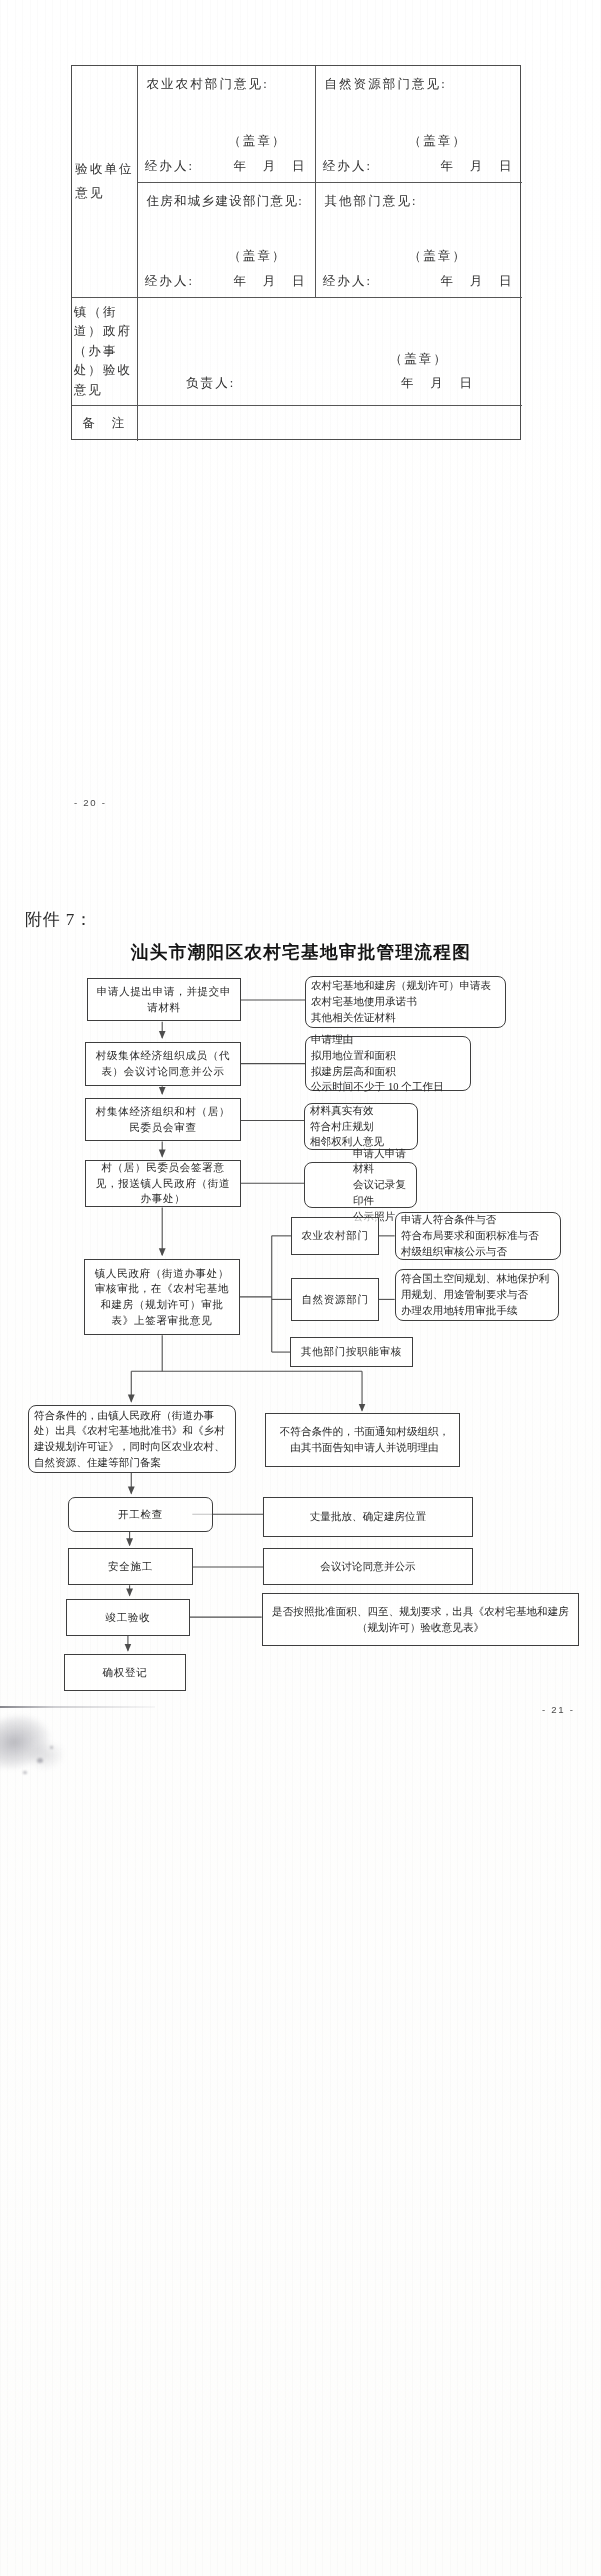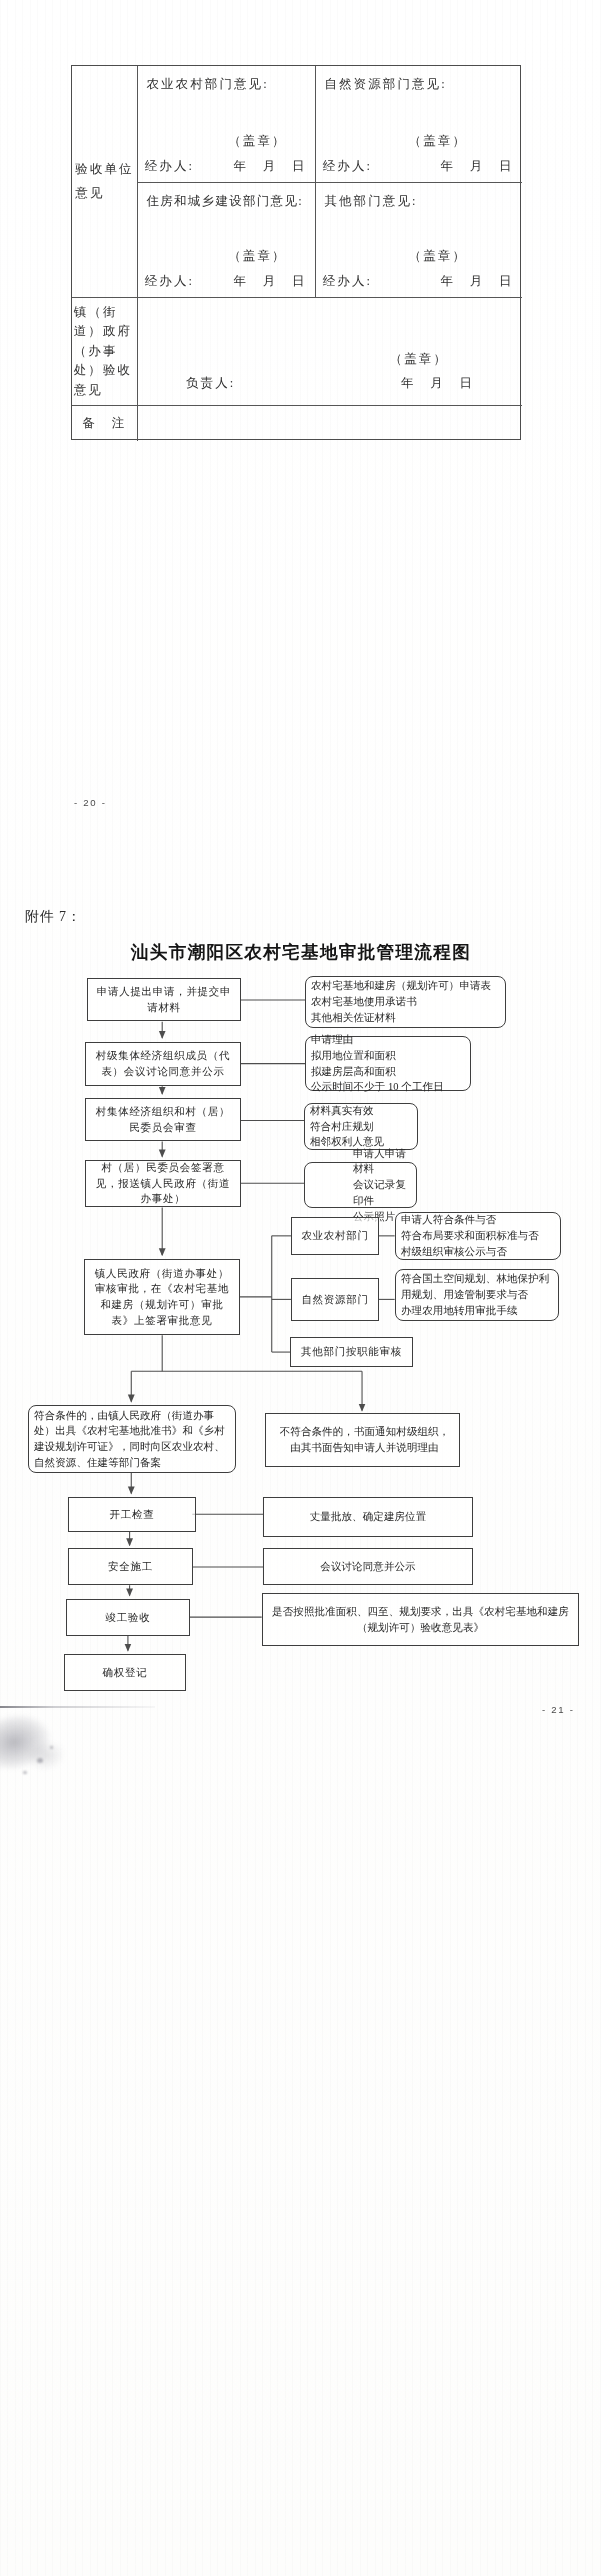--- a/index.html
+++ b/index.html
@@ -25,21 +25,21 @@
   .hcell{display:flex;align-items:center;justify-content:center;text-align:left;padding:3.3px;line-height:1.9;}
   .op-label{position:absolute;top:10px;left:8.4px;white-space:nowrap;}
   .op-seal{position:absolute;bottom:32px;}
   .op-foot{position:absolute;left:6.7px;right:8.4px;bottom:6.7px;display:flex;justify-content:space-between;white-space:nowrap;}
   .sealA{right:28.4px;} .sealB{right:55px;}
   .r3-leader{position:absolute;left:48px;bottom:13.4px;}
   .r3-seal{position:absolute;right:74px;bottom:37px;}
   .r3-date{position:absolute;right:48px;bottom:13.4px;}
   .pagenum{position:absolute;font-family:"Liberation Sans","DejaVu Sans",sans-serif;font-size:9.6px;color:#4a4a4a;letter-spacing:1.7px;}
   
-  .attach{position:absolute;left:25px;top:908px;font-size:14px;letter-spacing:0.8px;color:#2a2a2a;}
+  .attach{position:absolute;left:25px;top:908px;font-size:17px;letter-spacing:0.8px;color:#2a2a2a;}
   .ftitle{position:absolute;left:0;right:0;top:940px;text-align:center;font-size:17.6px;font-weight:700;letter-spacing:1.3px;color:#151515;}
   .fbox{
     position:absolute;border:1.3px solid #3e3e3e;background:rgba(255,255,255,0.65);
     box-sizing:border-box;display:flex;align-items:center;
     font-size:10.5px;line-height:1.5;letter-spacing:0.7px;color:#262626;
     white-space:pre-line;padding:2.5px 6.7px;
   }
   .ctr{justify-content:center;text-align:center;}
   .lft{justify-content:flex-start;text-align:left;border-radius:8px;}
   .tight{letter-spacing:0.1px;padding:2.5px 5px;}
@@ -182,21 +182,21 @@
 
   <div class="fbox lft tight" style="left:395px;top:1212px;width:166px;height:48px;">申请人符合条件与否
 符合布局要求和面积标准与否
 村级组织审核公示与否</div>
   <div class="fbox lft tight" style="left:395px;top:1269px;width:164px;height:52px;">符合国土空间规划、林地保护利用规划、用途管制要求与否
 办理农用地转用审批手续</div>
 
   <div class="fbox lft tight" style="left:28px;top:1405px;width:208px;height:68px;">符合条件的，由镇人民政府（街道办事处）出具《农村宅基地批准书》和《乡村建设规划许可证》，同时向区农业农村、自然资源、住建等部门备案</div>
   <div class="fbox ctr tight" style="left:265px;top:1413px;width:195px;height:54px;padding-left:9px;">不符合条件的，书面通知村级组织，由其书面告知申请人并说明理由</div>
 
-  <div class="fbox ctr" style="left:68px;top:1497px;width:128px;height:35px;">开工检查</div>
+  <div class="fbox ctr" style="left:68px;top:1497px;width:145px;height:35px;border-radius:7px;">开工检查</div>
   <div class="fbox ctr tight" style="left:263px;top:1497px;width:210px;height:40px;">丈量批放、确定建房位置</div>
   <div class="fbox ctr" style="left:68px;top:1548px;width:125px;height:37px;">安全施工</div>
   <div class="fbox ctr tight" style="left:263px;top:1548px;width:210px;height:37px;">会议讨论同意并公示</div>
   <div class="fbox ctr" style="left:66px;top:1599px;width:124px;height:37px;">竣工验收</div>
   <div class="fbox ctr tight" style="left:262px;top:1593px;width:317px;height:53px;text-align:center;">是否按照批准面积、四至、规划要求，出具《农村宅基地和建房（规划许可）验收意见表》</div>
   <div class="fbox ctr" style="left:64px;top:1654px;width:122px;height:37px;">确权登记</div>
 
   <div class="pagenum" style="left:542px;top:1704px;">- 21 -</div>
 
   <div class="scan-line"></div>

